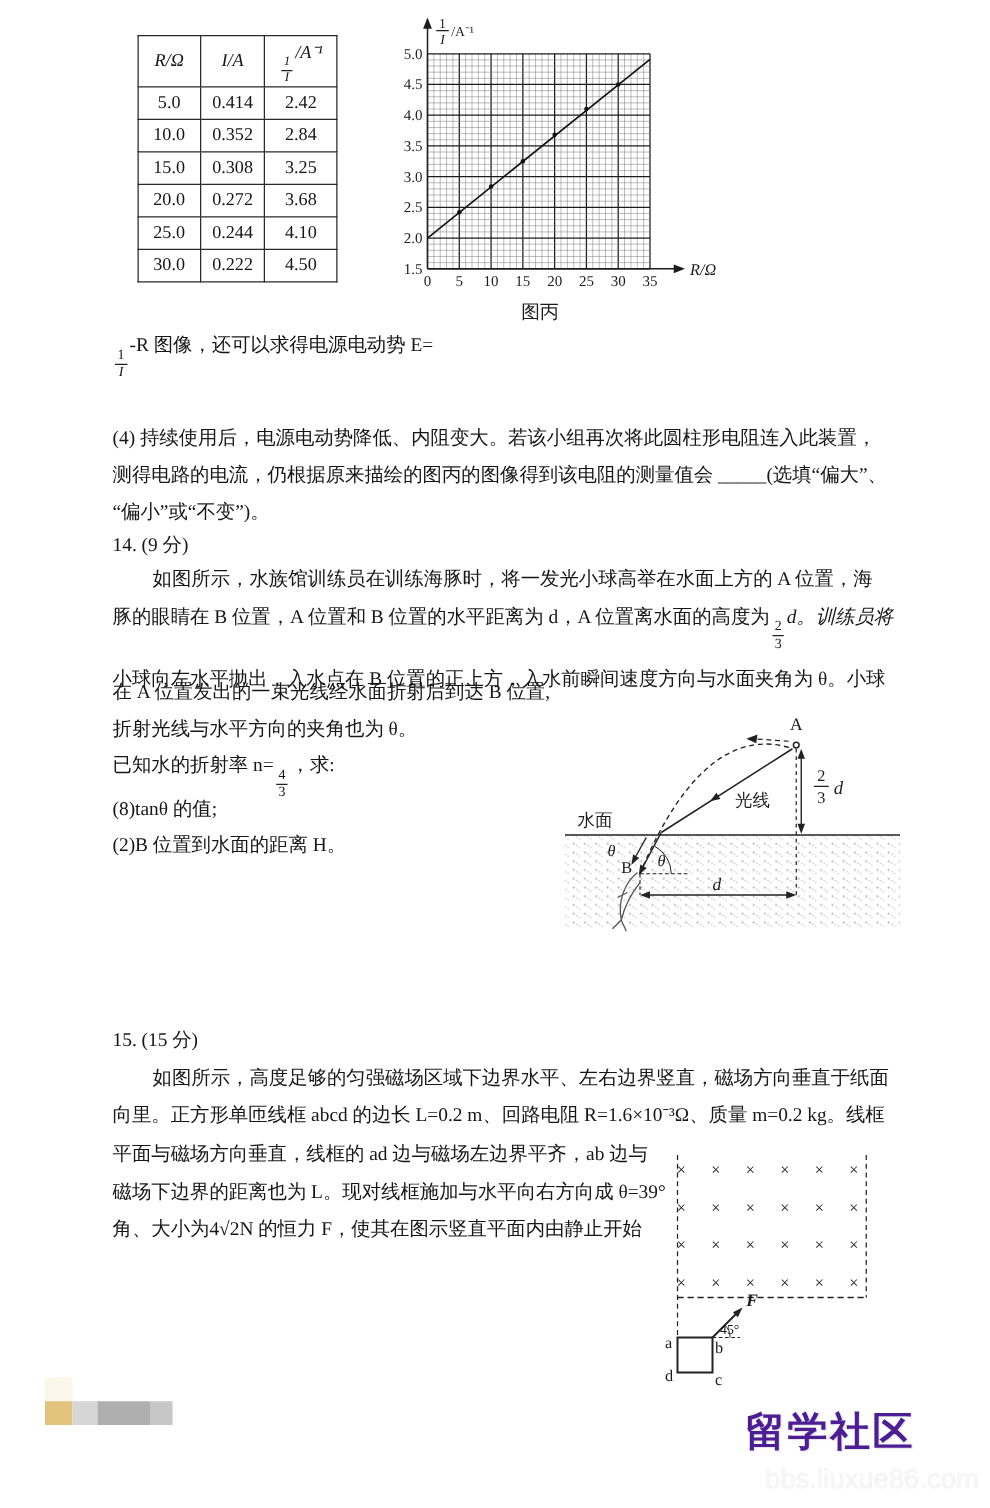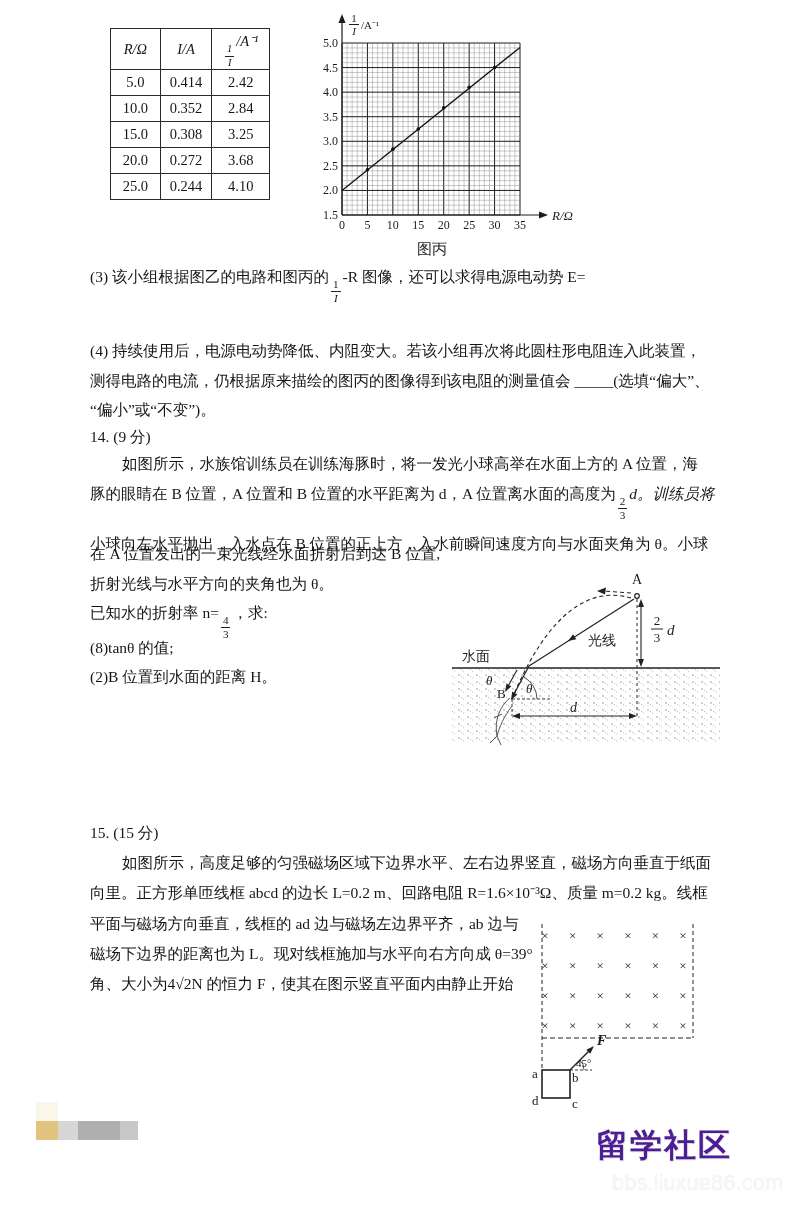--- a/index.html
+++ b/index.html
@@ -78,20 +78,25 @@
         </tr>
         <tr>
           <td>20.0</td>
           <td>0.272</td>
           <td>3.68</td>
         </tr>
         <tr>
           <td>25.0</td>
           <td>0.244</td>
           <td>4.10</td>
+        </tr>
+        <tr>
+          <td>30.0</td>
+          <td>0.222</td>
+          <td>4.50</td>
         </tr>
       </tbody>
   </table>
 
   <div class="chart-wrap">
     <svg width="268" height="252" viewBox="0 0 268 252">
       <g id="chart-plot">
           <line x1="30" y1="35" x2="30" y2="207" stroke="#1c1c1c" stroke-width="1"></line>
           <line x1="35.08571428571429" y1="35" x2="35.08571428571429" y2="207" stroke="#787878" stroke-width="0.4"></line>
           <line x1="40.17142857142857" y1="35" x2="40.17142857142857" y2="207" stroke="#787878" stroke-width="0.4"></line>
@@ -201,21 +206,21 @@
           <text x="26" y="112.71428571428572" font-size="12" text-anchor="end">3.5</text>
           <text x="26" y="88.14285714285714" font-size="12" text-anchor="end">4.0</text>
           <text x="26" y="63.571428571428584" font-size="12" text-anchor="end">4.5</text>
           <text x="26" y="39" font-size="12" text-anchor="end">5.0</text>
         </g>
       <text x="120" y="246" font-size="15" text-anchor="middle">图丙</text>
     </svg>
   </div>
 
   <div class="tl" style="left:90px;top:266px;">
-    <span>(3) 该小组根据图乙的电路和图丙的</span><span class="frac">
+    <span class="frac">
         <span class="fnum">1</span>
         <span class="fden" style="font-style:italic">I</span>
       </span><span>-R 图像，还可以求得电源电动势 E=</span>
   </div>
   <div class="tl" style="left:90px;top:340px;">(4) 持续使用后，电源电动势降低、内阻变大。若该小组再次将此圆柱形电阻连入此装置，</div>
   <div class="tl" style="left:90px;top:370px;">测得电路的电流，仍根据原来描绘的图丙的图像得到该电阻的测量值会 _____(选填“偏大”、</div>
   <div class="tl" style="left:90px;top:399px;">“偏小”或“不变”)。</div>
 
   <div class="tl" style="left:90px;top:426px;">14. (9 分)</div>
   <div class="tl indent" style="left:90px;top:453px;">如图所示，水族馆训练员在训练海豚时，将一发光小球高举在水面上方的 A 位置，海</div>

